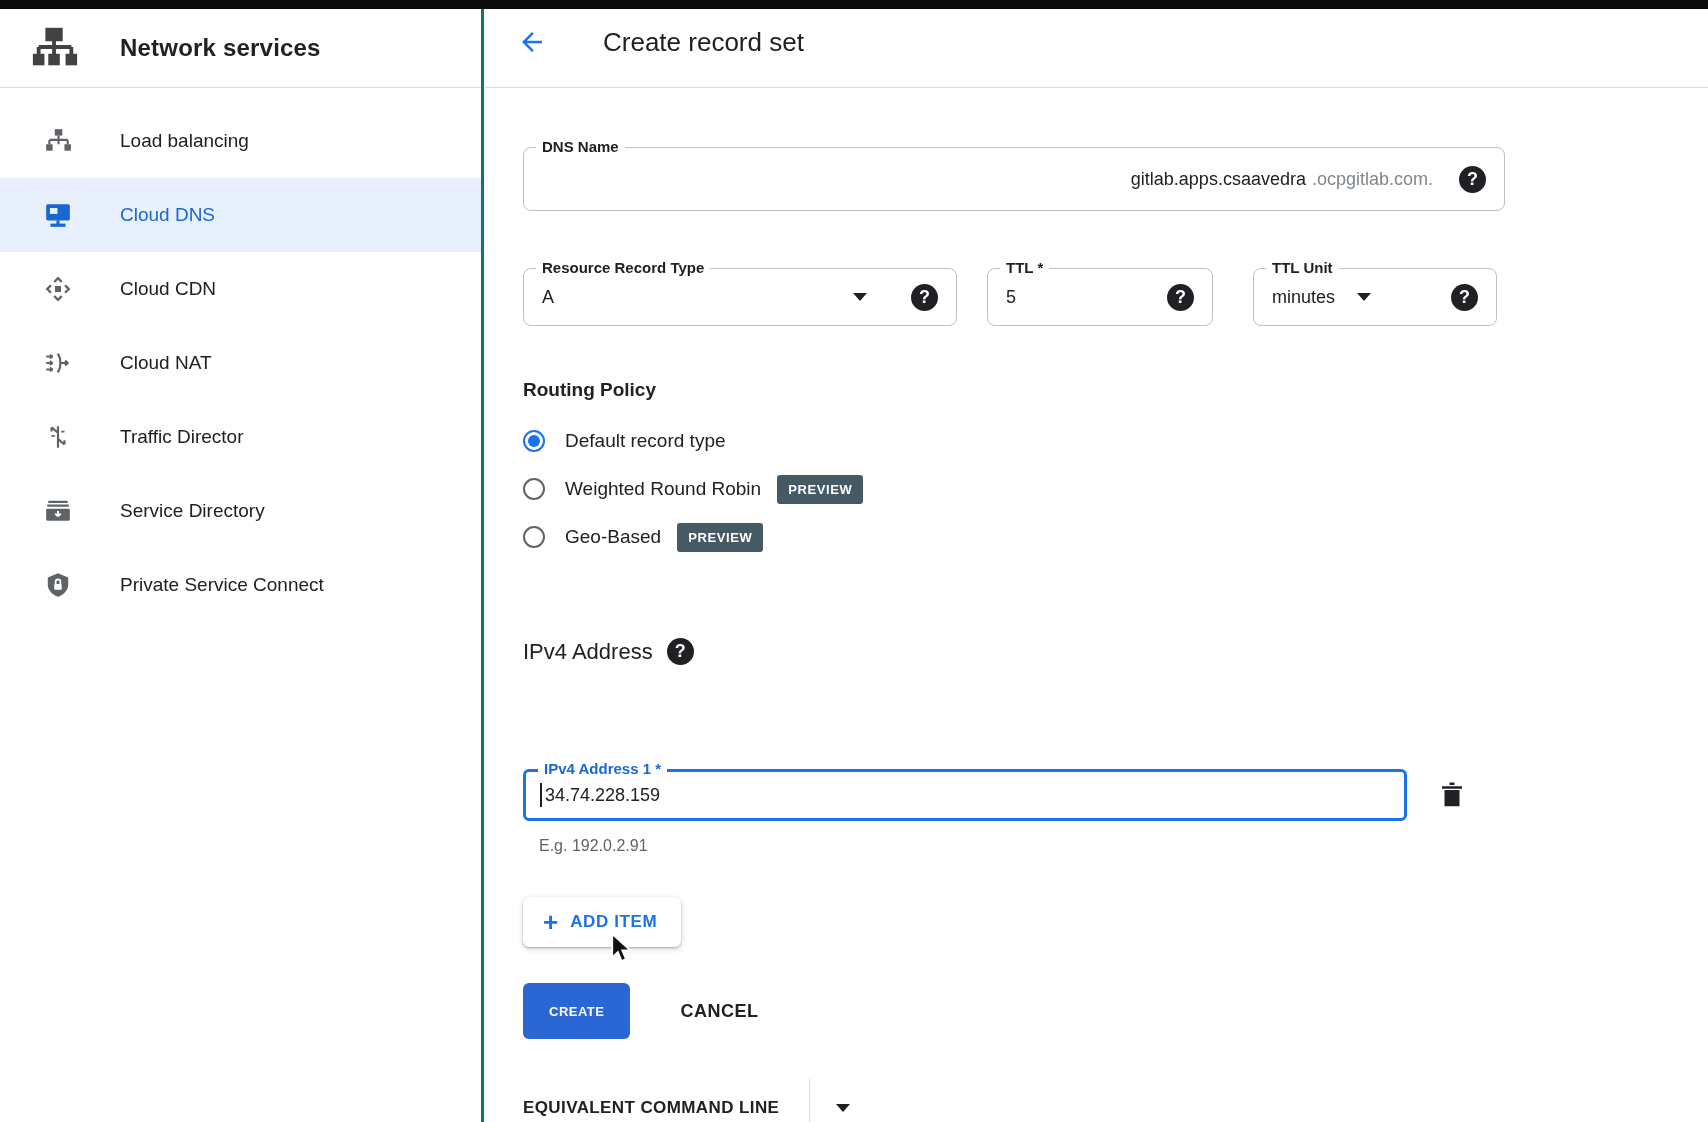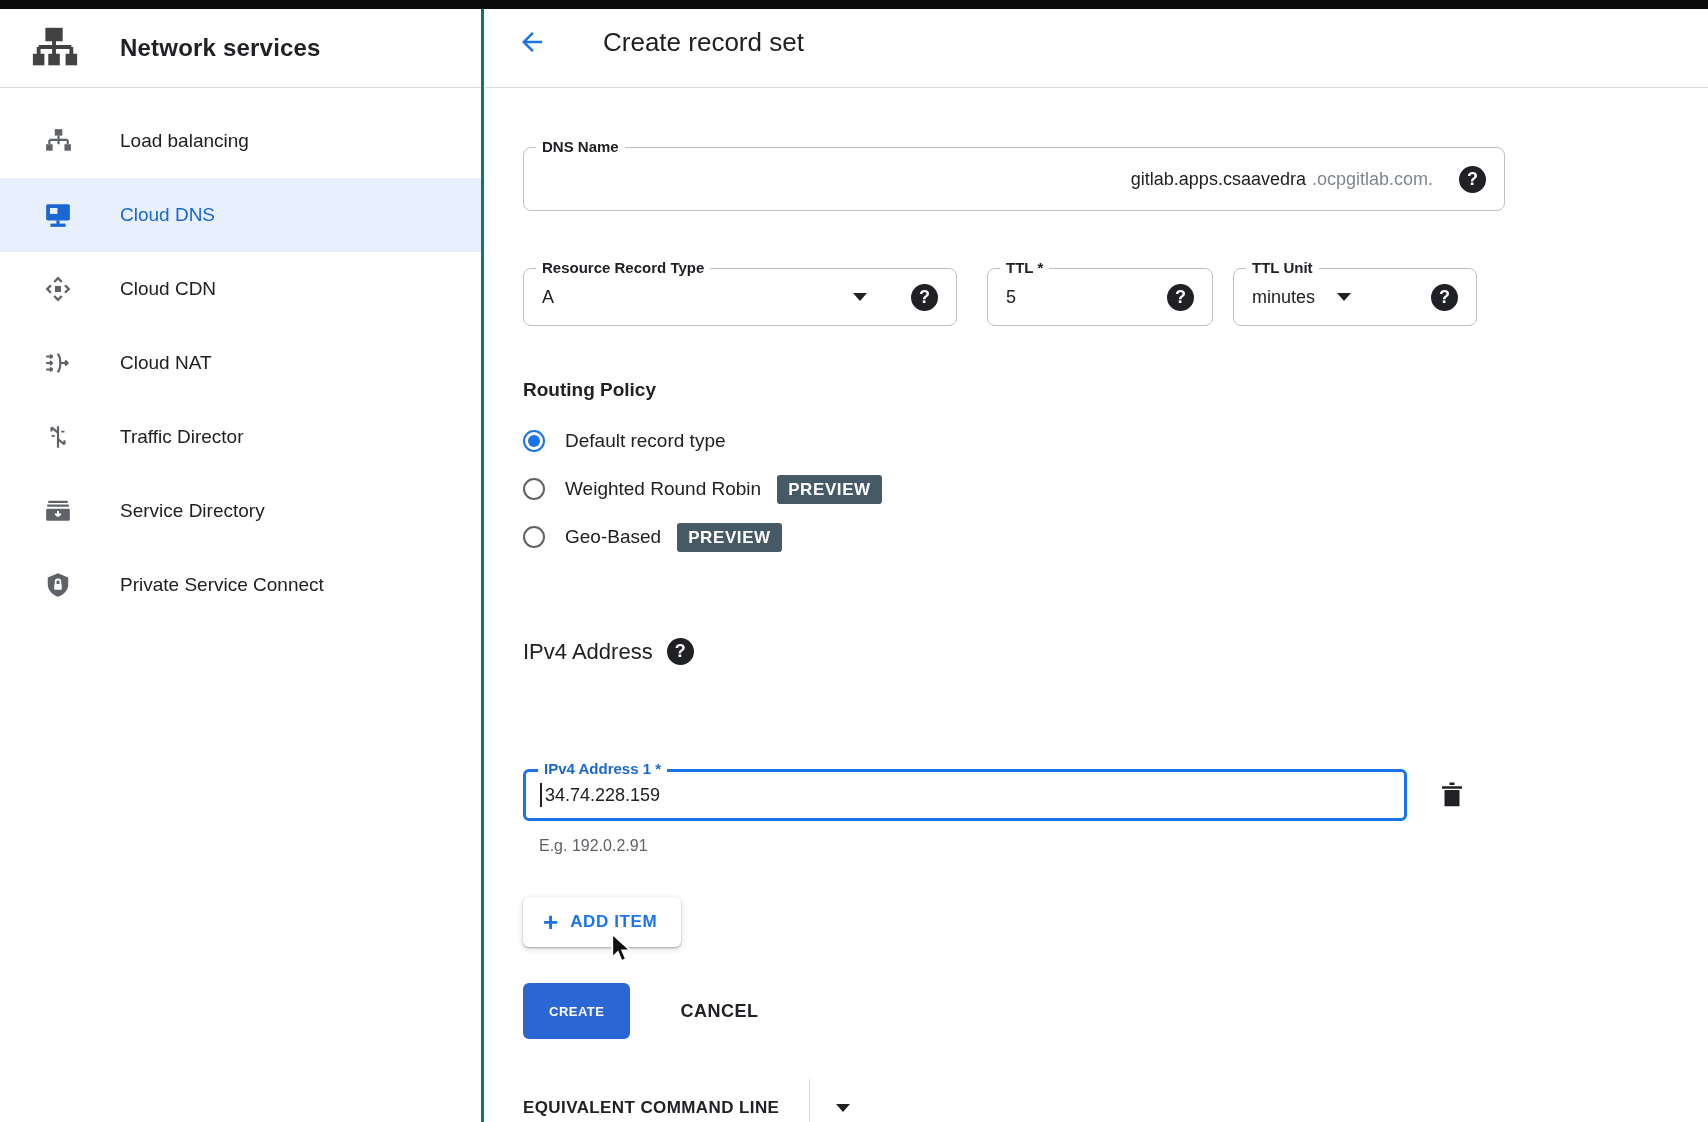--- a/index.html
+++ b/index.html
@@ -37,37 +37,37 @@
   .finner { display:flex; align-items:center; height:100%; padding:0 18px; font-size:18px; }
 
   .dns-field { margin-top:59px; height:64px; width:982px; }
   .dns-inner { justify-content:flex-end; }
   .dns-value { color:#202124; }
   .dns-suffix { color:#80868b; margin-left:6px; }
 
   .row2 { margin-top:57px; display:flex; }
   .rrt-field { width:434px; height:58px; }
   .ttl-field { width:226px; height:58px; margin-left:30px; }
-  .ttlu-field { width:244px; height:58px; margin-left:20px; }
+  .ttlu-field { width:244px; height:58px; margin-left:40px; }
 
   .caret { width:0; height:0; border-left:7px solid transparent; border-right:7px solid transparent;
            border-top:8px solid #202124; display:inline-block; }
   .help { width:27px; height:27px; border-radius:50%; background:#202124; color:#fff;
           font-size:18px; font-weight:bold; line-height:27px; text-align:center; flex:0 0 auto;
           display:inline-block; cursor:pointer; }
 
   .routing-heading { margin-top:54px; font-size:19px; font-weight:bold; line-height:20px; }
   .radio-row { margin-top:24px; display:flex; align-items:center; height:34px; }
   .radio-row + .radio-row { margin-top:14px; }
   .radio { width:22px; height:22px; border:2px solid #5f6368; border-radius:50%; flex:0 0 auto;
            display:flex; align-items:center; justify-content:center; background:#fff; }
   .radio.on { border-color:#1a73e8; }
   .radio.on .dot { width:12px; height:12px; border-radius:50%; background:#1a73e8; }
   .radio-label { margin-left:20px; font-size:19px; color:#202124; }
-  .badge { margin-left:16px; background:#455a64; color:#fff; font-size:17px; font-weight:bold;
+  .badge { margin-left:16px; background:#455a64; color:#fff; font-size:13px; font-weight:bold;
            letter-spacing:.6px; padding:7px 11px; border-radius:3px; line-height:15px; }
 
   .ipv4-heading { margin-top:84px; display:flex; align-items:center; font-size:22px; font-weight:500; line-height:26px; }
   .ipv4-heading .help { margin-left:14px; }
 
   .ipv4-row { margin-top:104px; display:flex; align-items:center; }
   .ipv4-field { position:relative; width:884px; height:52px; border:3px solid #1a73e8; border-radius:6px; background:#fff; }
   .ipv4-field .flabel { position:absolute; top:-12px; left:12px; background:#fff; padding:0 6px;
                         font-size:15px; font-weight:bold; color:#1967d2; line-height:18px; }
   .ipv4-inner { display:flex; align-items:center; height:100%; padding:0 14px; font-size:18px; }

